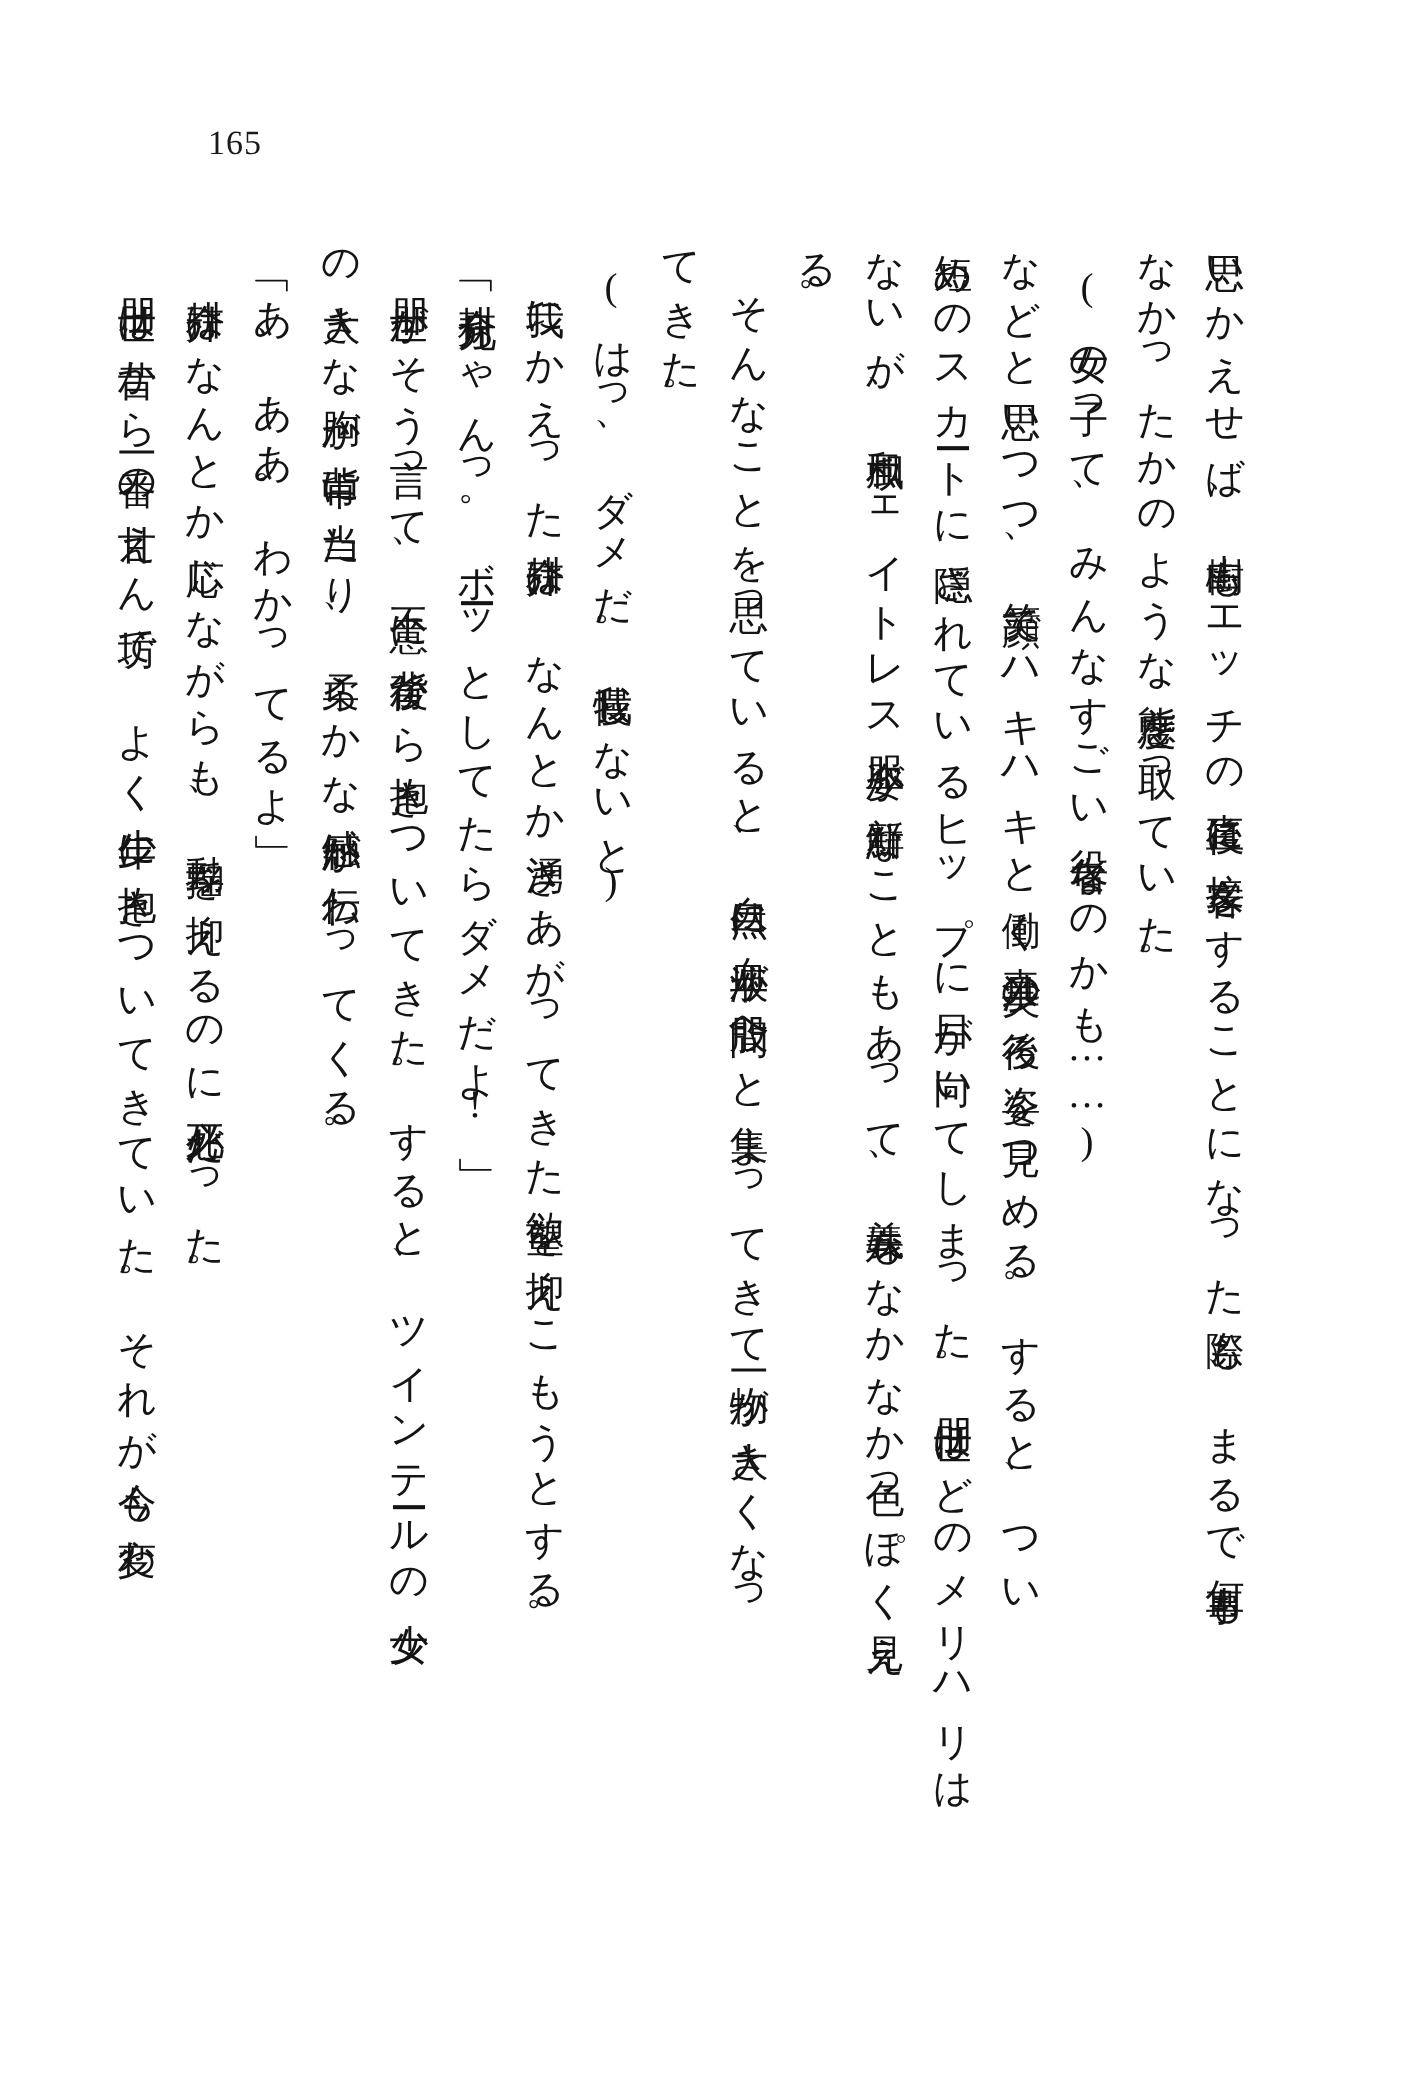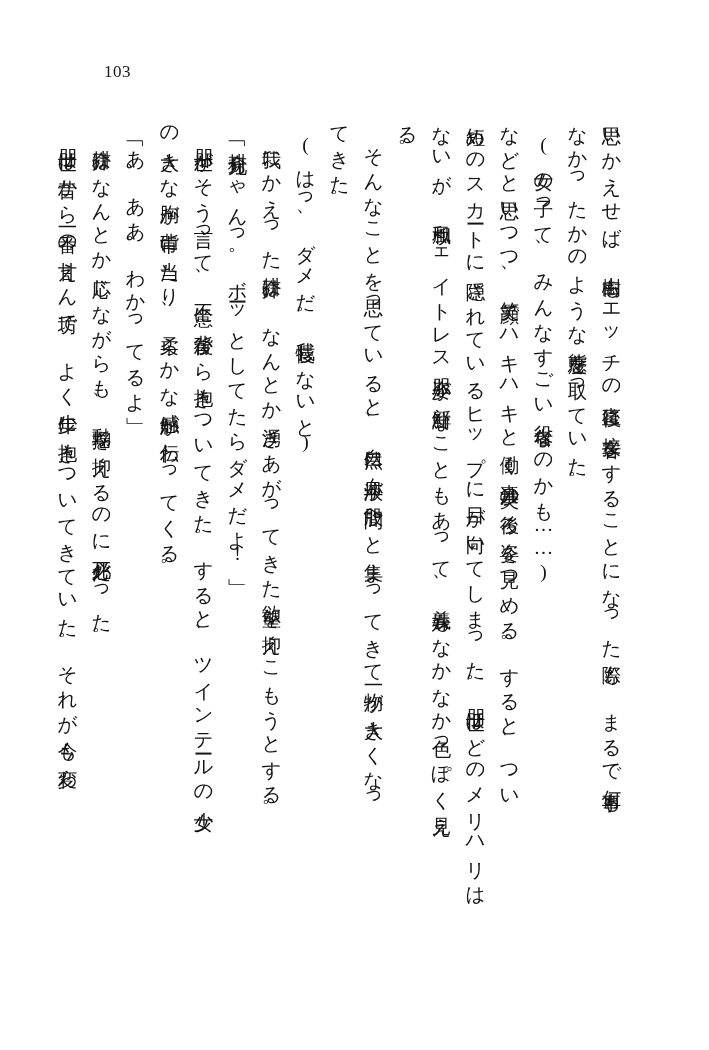--- a/index.html
+++ b/index.html
@@ -61,21 +61,21 @@
   .column.indent {
     padding-top: 22px;
     box-sizing: border-box;
   }
 </style>
 </head>
 <body>
 
 <div class="page">
 
-  <div class="page-number">103</div>
+  <div class="page-number">165</div>
 
   <div class="text-block">
     <div class="column">思いかえせば、由樹もエッチの直後に接客をすることになった際も、まるで何事も</div>
     <div class="column">なかったかのような態度を取っていた。</div>
     <div class="column indent">(女の子って、みんなすごい役者なのかも……)</div>
     <div class="column">などと思いつつ、笑顔でハキハキと働く真沙美の後ろ姿を見つめる。すると、つい</div>
     <div class="column">短めのスカートに隠されているヒップに目が向いてしまった。朋世ほどのメリハリは</div>
     <div class="column">ないが、和風ウェイトレス服姿が新鮮なこともあって、義妹もなかなか色っぽく見え</div>
     <div class="column">る。</div>
     <div class="column indent">そんなことを思っていると、自然に血液が股間へと集まってきて一物が大きくなっ</div>

